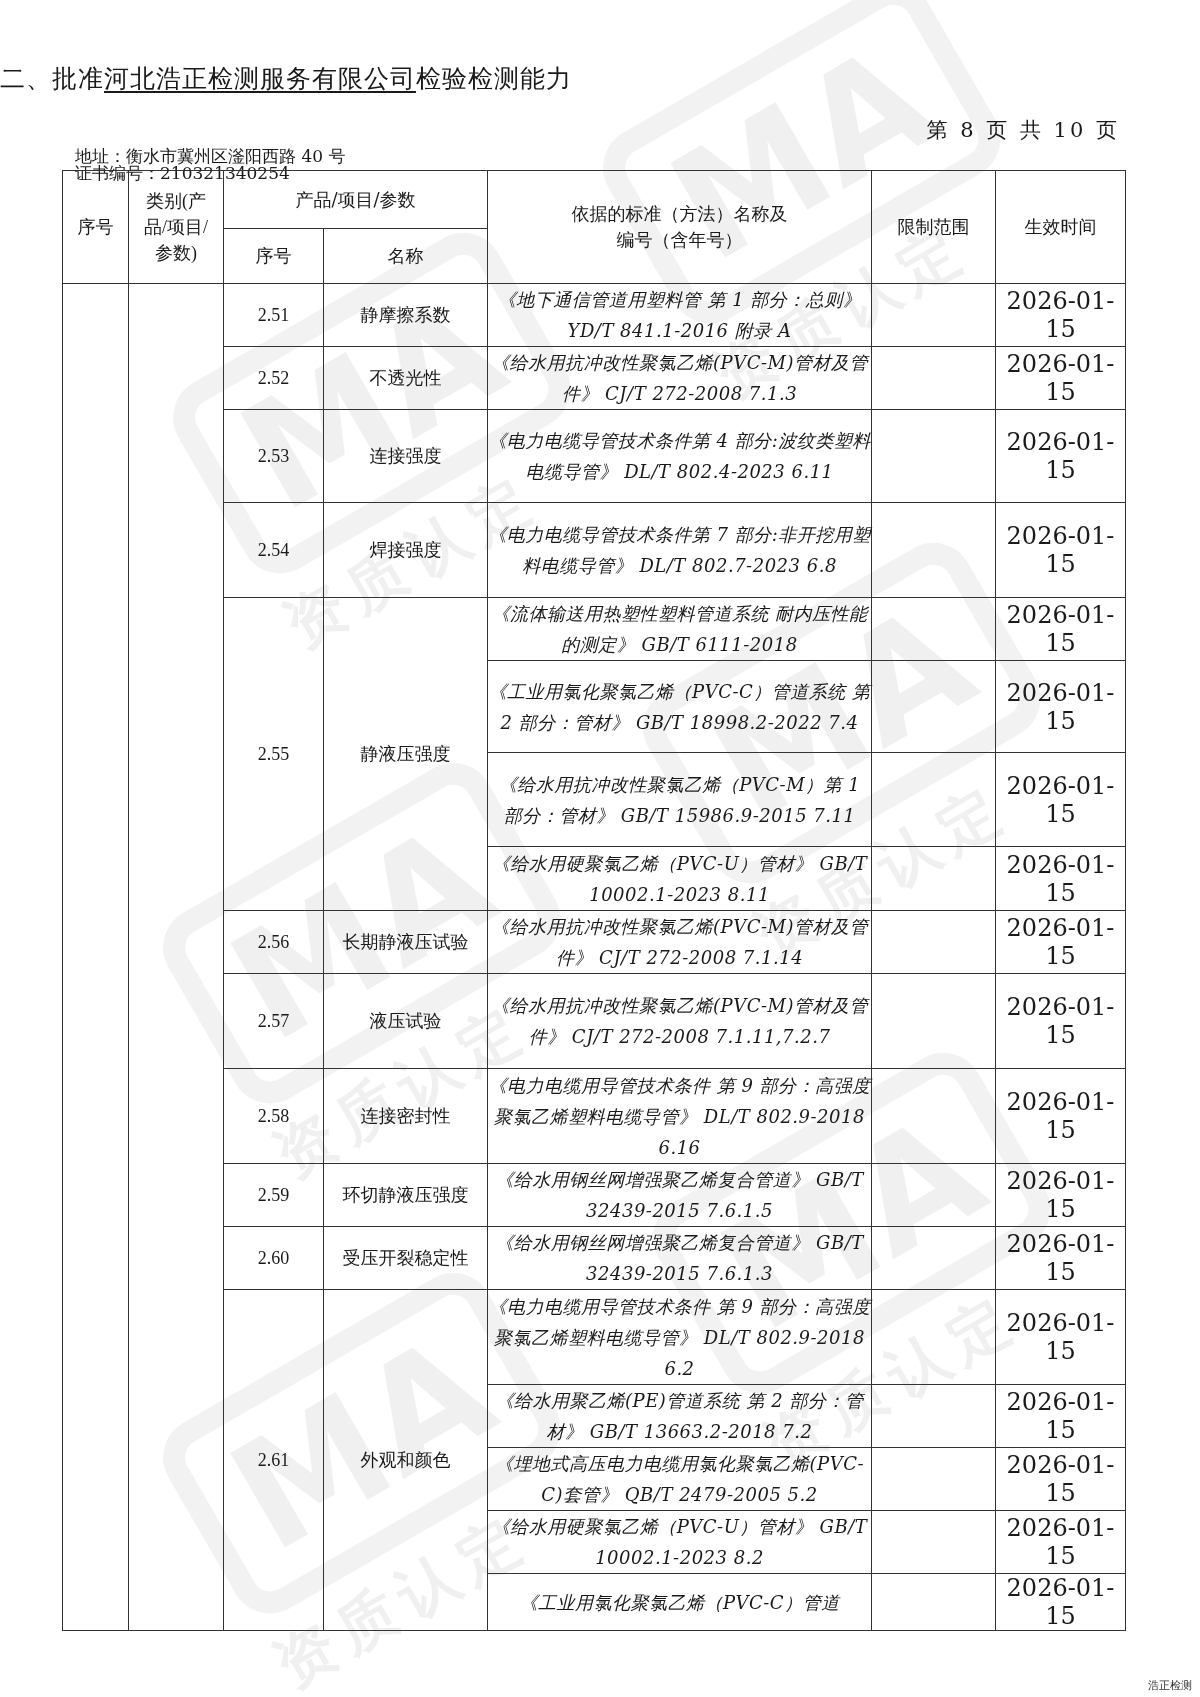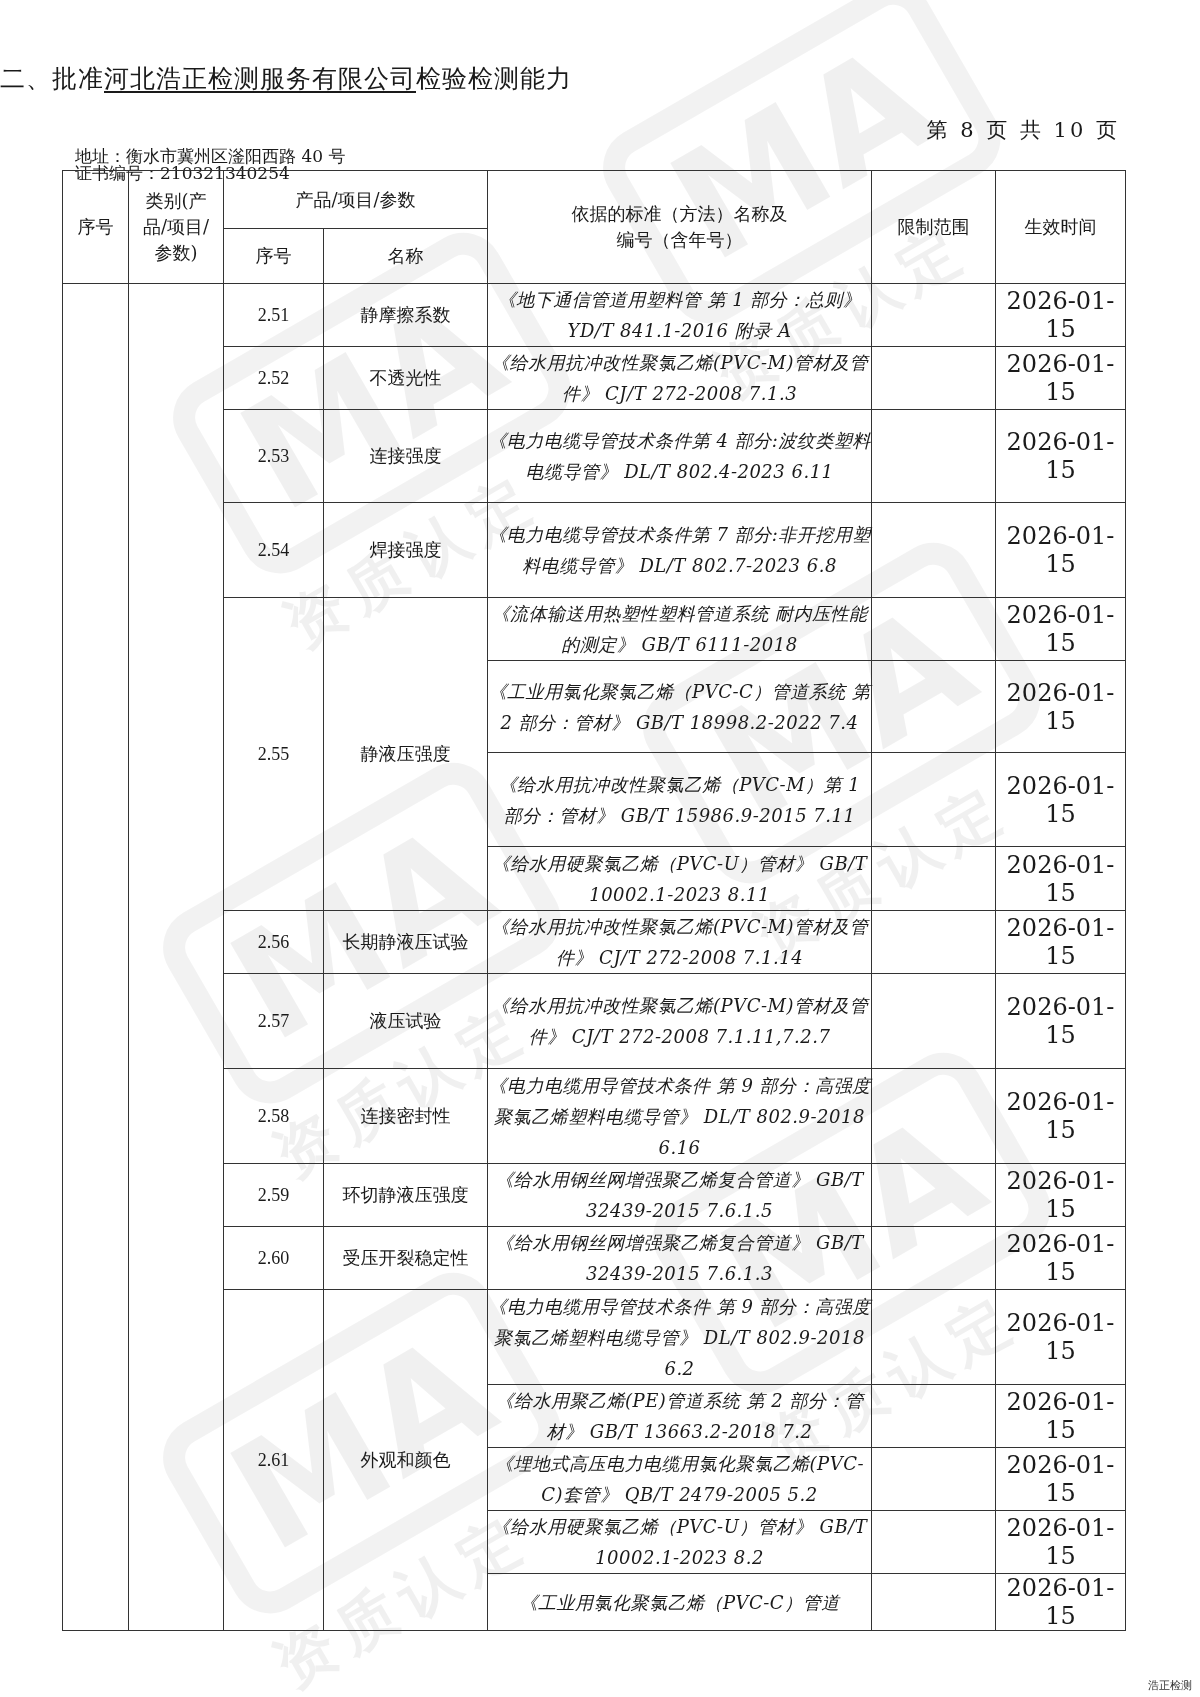--- a/index.html
+++ b/index.html
@@ -70,21 +70,21 @@
       <col style="width:95px">
       <col style="width:100px">
       <col style="width:164px">
     <col style="width:384px">
       <col style="width:124px">
       <col style="width:130px">
   </colgroup>
   <thead>
     <tr style="height:58px">
       <th rowspan="2">序号</th>
-      <th rowspan="2" style="padding:0 10px;">类别(产品/项目/参数)</th>
+      <th rowspan="2" style="padding:0 10px;font-family:Liberation Serif, serif;">类别(产品/项目/参数)</th>
       <th colspan="2">产品/项目/参数</th>
       <th rowspan="2" style="padding:0 80px;margin-top:9px;">依据的标准（方法）名称及编号（含年号）</th>
       <th rowspan="2">限制范围</th>
       <th rowspan="2">生效时间</th>
     </tr>
     <tr style="height:55px">
       <th>序号</th>
       <th>名称</th>
     </tr>
   </thead>

